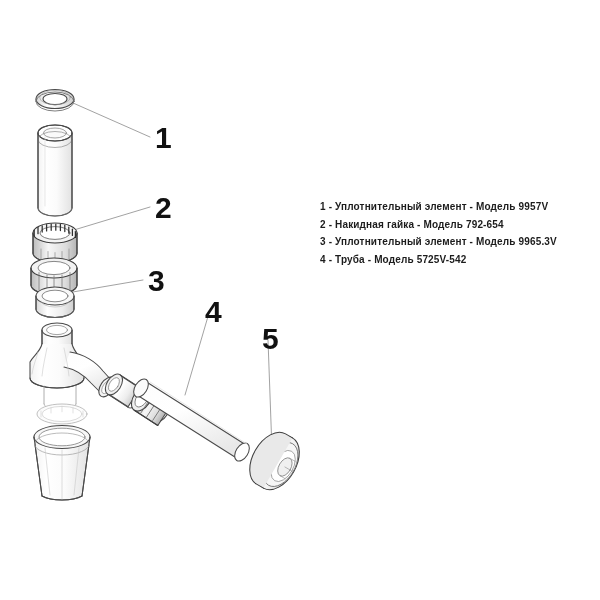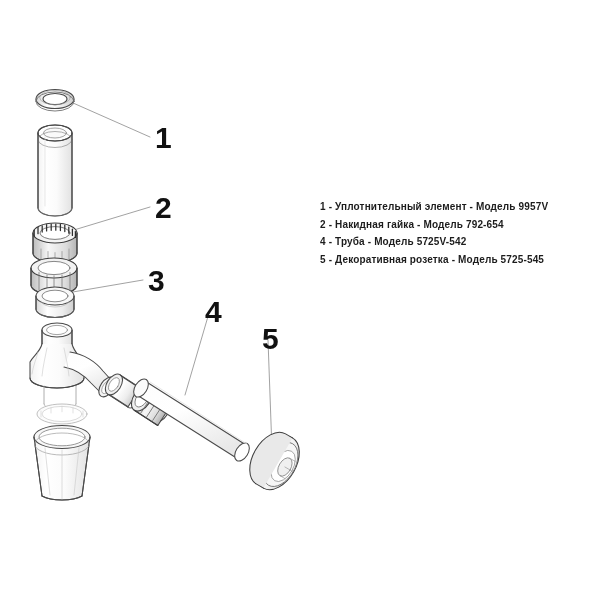--- a/index.html
+++ b/index.html
@@ -266,17 +266,17 @@
 
   <div class="callout" style="left:155px; top:123px;">1</div>
   <div class="callout" style="left:155px; top:193px;">2</div>
   <div class="callout" style="left:148px; top:266px;">3</div>
   <div class="callout" style="left:205px; top:297px;">4</div>
   <div class="callout" style="left:262px; top:324px;">5</div>
 
   <div class="legend">
     <div class="legend-row">1 - Уплотнительный элемент - Модель 9957V</div>
     <div class="legend-row">2 - Накидная гайка - Модель 792-654</div>
+    <div class="legend-row">3 - Уплотнительный элемент - Модель 9965.3V</div>
     <div class="legend-row">4 - Труба - Модель 5725V-542</div>
-    <div class="legend-row">5 - Декоративная розетка - Модель 5725-545</div>
   </div>
 
 </div>
 
 </body></html>

